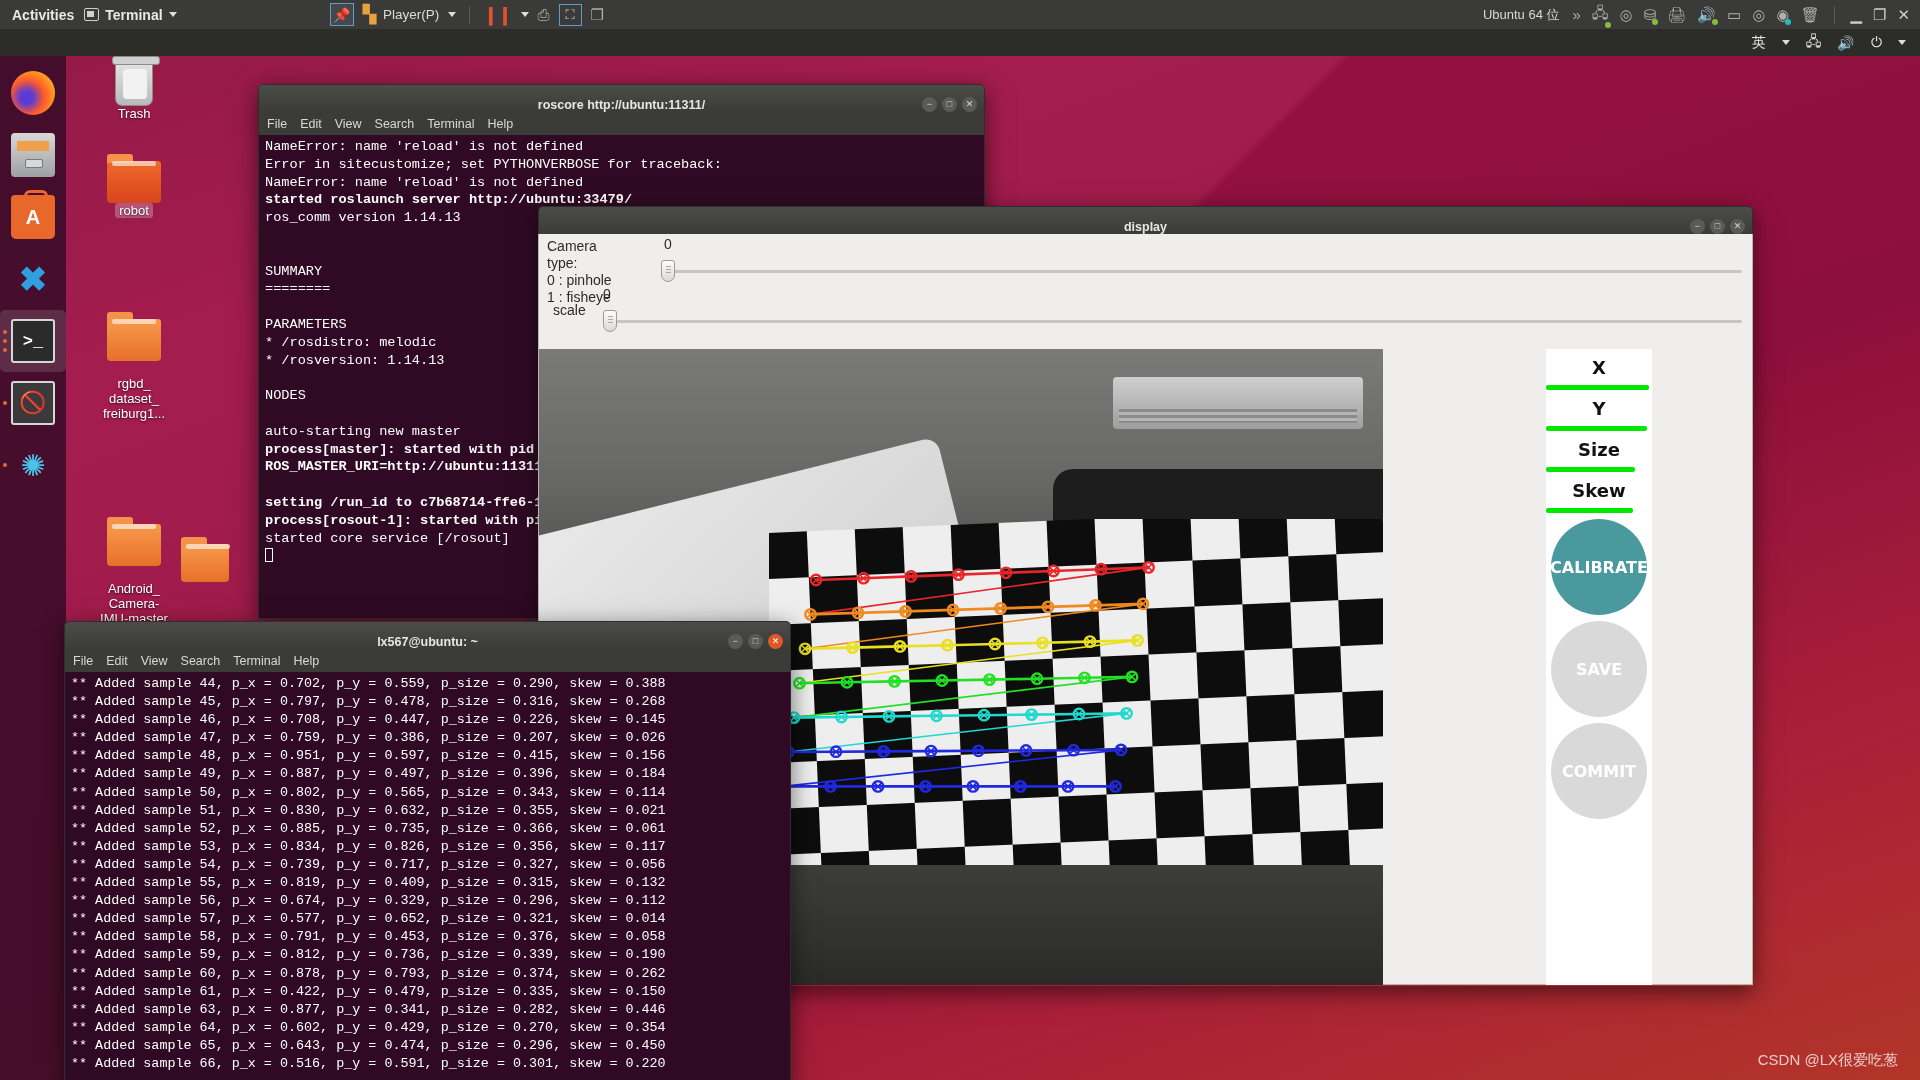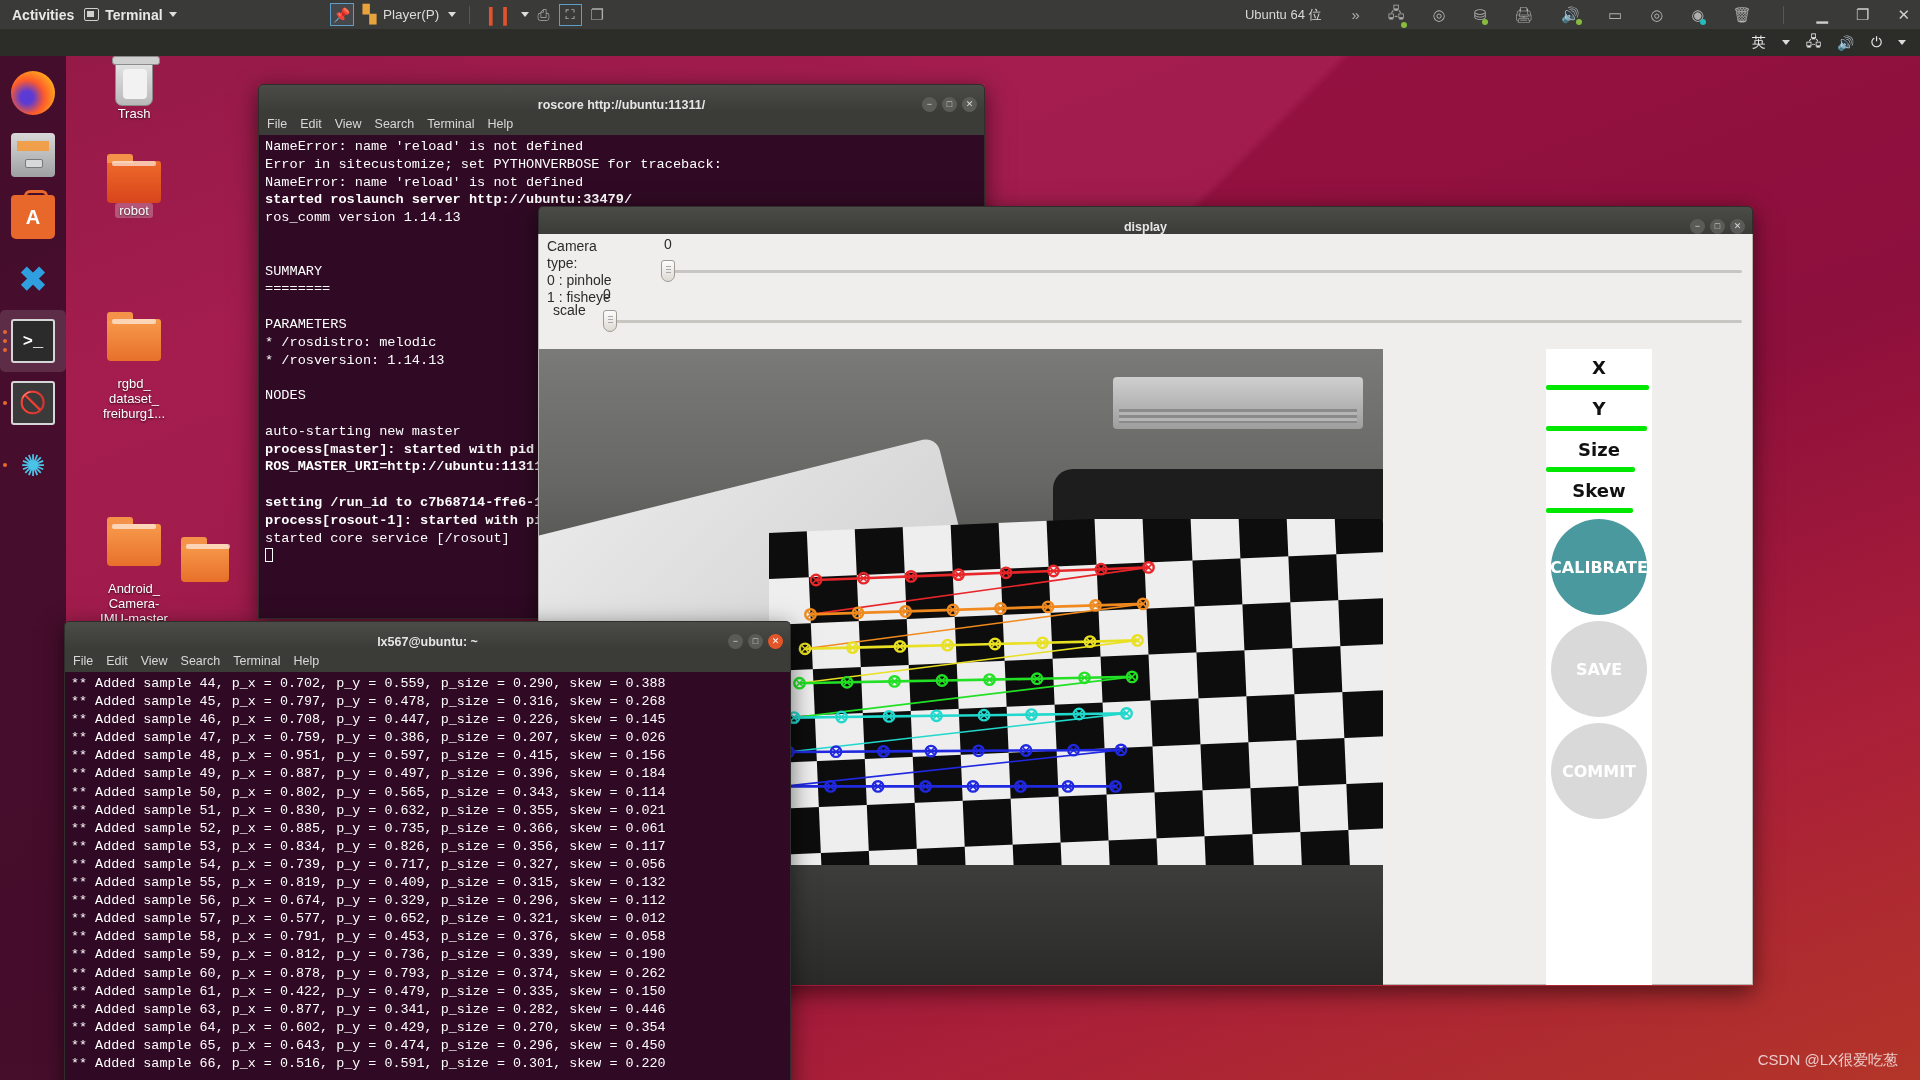--- a/index.html
+++ b/index.html
@@ -35,21 +35,21 @@
     width: 24px; height: 23px; border: 1px solid #5c9ec7; background:#45474a;
     display:flex; align-items:center; justify-content:center; color:#e08a3c; font-size:14px;
   }
   .vmw-playericon { color:#e8a33d; font-size:17px; font-weight:bold; letter-spacing:-2px;}
   .vmw-player { color:#dcdcdc; font-size:13.5px; }
   .vmw-sep { width:1px; height:18px; background:#565654; margin:0 4px; }
   .vmw-pause { color:#e2522c; font-size:18px; font-weight:bold; letter-spacing:-1px;}
   .vmw-icon { color:#b9b9b9; font-size:15px; opacity:.92; }
   .vmw-boxbtn { width:23px;height:22px;border:1px solid #5c9ec7; display:flex;align-items:center;justify-content:center;color:#cfcfcf;font-size:13px;}
 
-  .vmw-right { margin-left: auto; display:flex; align-items:center; gap:28px; padding-right: 10px;}
+  .vmw-right { margin-left: auto; display:flex; align-items:center; gap:11px; padding-right: 10px;}
   .vmw-title { color:#d8d8d8; font-size:13px; margin-right:2px;}
   .vmw-dot { position:relative; }
   .vmw-dot::after { content:""; position:absolute; right:-2px; bottom:-1px; width:6px;height:6px;border-radius:50%;background:#8ec63f;}
   .vmw-dot.cyan::after { background:#22c7c7; }
   .vmw-winbtn { color:#cfcfcf; font-size:15px; }
 
   
   .desktop {
     position:absolute; left:0; top:29px; width:1920px; height:1051px;
     background:
@@ -698,21 +698,21 @@
           <div>** Added sample 47, p_x = 0.759, p_y = 0.386, p_size = 0.207, skew = 0.026</div>
           <div>** Added sample 48, p_x = 0.951, p_y = 0.597, p_size = 0.415, skew = 0.156</div>
           <div>** Added sample 49, p_x = 0.887, p_y = 0.497, p_size = 0.396, skew = 0.184</div>
           <div>** Added sample 50, p_x = 0.802, p_y = 0.565, p_size = 0.343, skew = 0.114</div>
           <div>** Added sample 51, p_x = 0.830, p_y = 0.632, p_size = 0.355, skew = 0.021</div>
           <div>** Added sample 52, p_x = 0.885, p_y = 0.735, p_size = 0.366, skew = 0.061</div>
           <div>** Added sample 53, p_x = 0.834, p_y = 0.826, p_size = 0.356, skew = 0.117</div>
           <div>** Added sample 54, p_x = 0.739, p_y = 0.717, p_size = 0.327, skew = 0.056</div>
           <div>** Added sample 55, p_x = 0.819, p_y = 0.409, p_size = 0.315, skew = 0.132</div>
           <div>** Added sample 56, p_x = 0.674, p_y = 0.329, p_size = 0.296, skew = 0.112</div>
-          <div>** Added sample 57, p_x = 0.577, p_y = 0.652, p_size = 0.321, skew = 0.012</div>
+          <div>** Added sample 57, p_x = 0.577, p_y = 0.652, p_size = 0.321, skew = 0.014</div>
           <div>** Added sample 58, p_x = 0.791, p_y = 0.453, p_size = 0.376, skew = 0.058</div>
           <div>** Added sample 59, p_x = 0.812, p_y = 0.736, p_size = 0.339, skew = 0.190</div>
           <div>** Added sample 60, p_x = 0.878, p_y = 0.793, p_size = 0.374, skew = 0.262</div>
           <div>** Added sample 61, p_x = 0.422, p_y = 0.479, p_size = 0.335, skew = 0.150</div>
           <div>** Added sample 63, p_x = 0.877, p_y = 0.341, p_size = 0.282, skew = 0.446</div>
           <div>** Added sample 64, p_x = 0.602, p_y = 0.429, p_size = 0.270, skew = 0.354</div>
           <div>** Added sample 65, p_x = 0.643, p_y = 0.474, p_size = 0.296, skew = 0.450</div>
           <div>** Added sample 66, p_x = 0.516, p_y = 0.591, p_size = 0.301, skew = 0.220</div>
         </div>
     </div>

